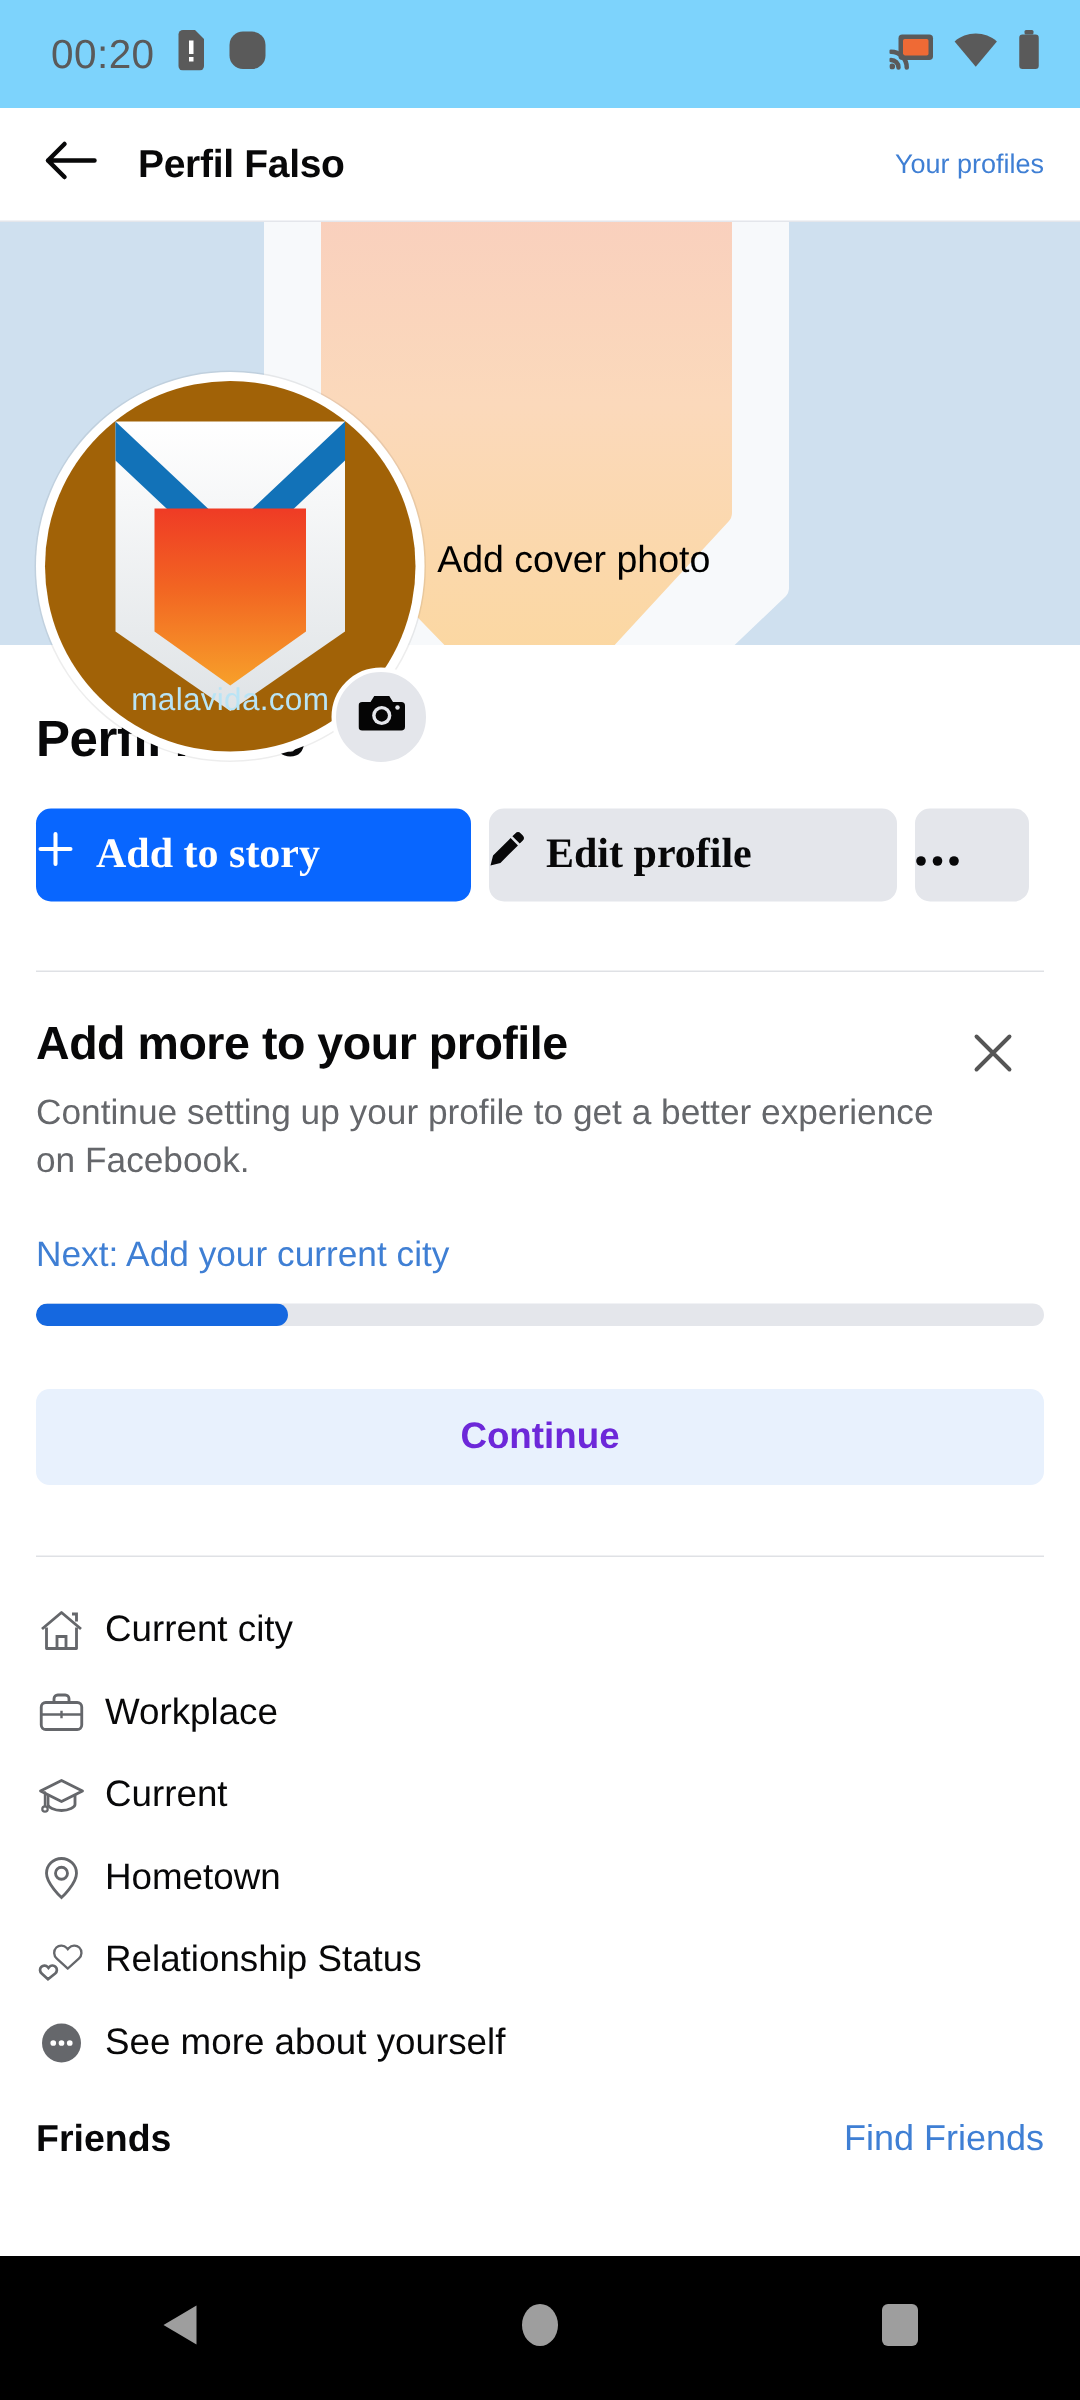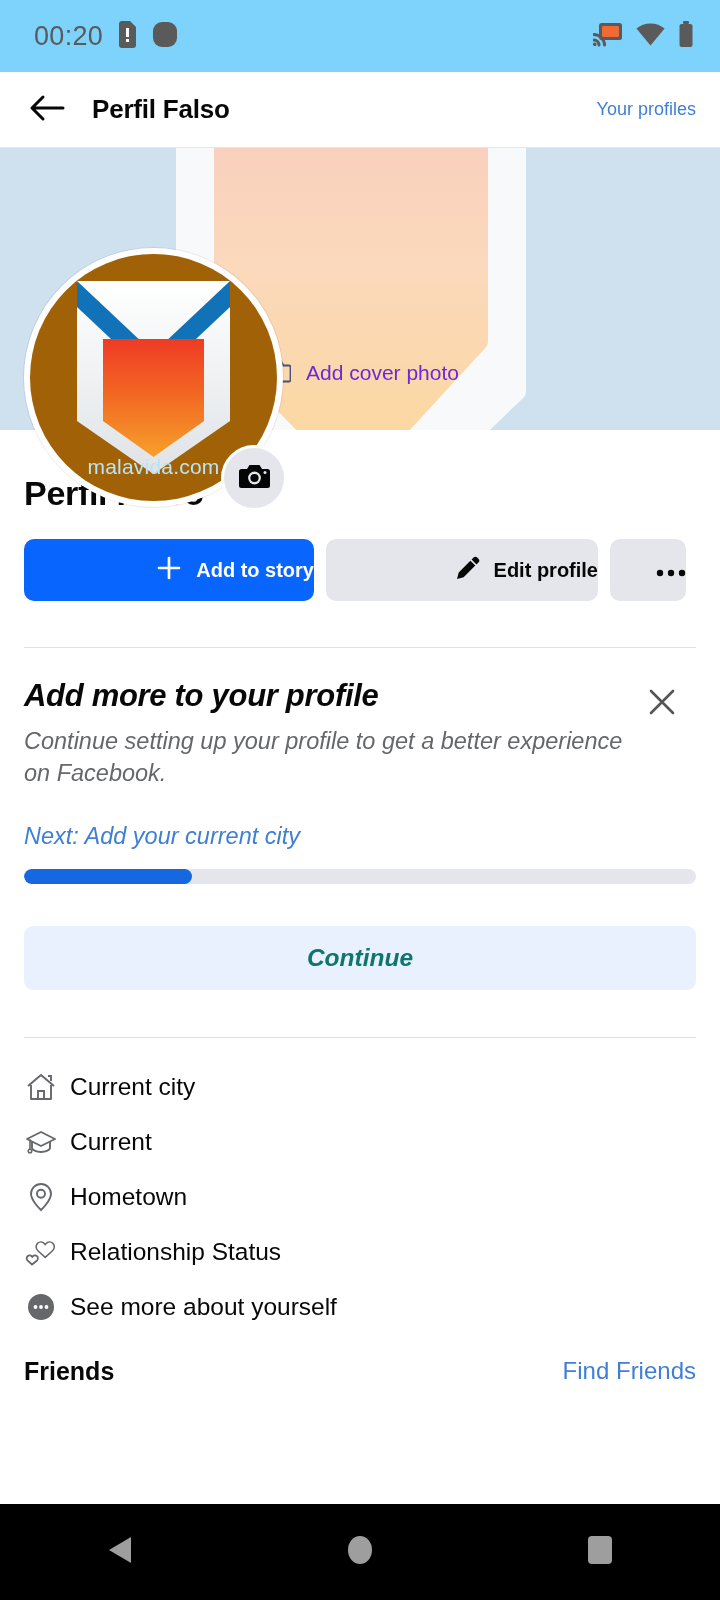--- a/index.html
+++ b/index.html
@@ -41,21 +41,21 @@
   }
   .cover-mark{
     position:absolute; left:176px; top:-64px;
     width:350px; height:420px;
   }
   .cover-cta{
     position:absolute; left:0; right:0; top:210px;
     display:flex; align-items:center; justify-content:center; gap:15px;
     cursor:pointer;
   }
-  .cover-cta-text{ font-size:21px; color:#6d28d9; }
+  .cover-cta-text{ font-size:25px; color:#000000; }
 
   
   .avatar-wrap{
     position:absolute; left:24px; top:248px;
     width:259px; height:259px; z-index:5;
   }
   .avatar-ring{
     width:259px; height:259px; border-radius:50%;
     background:#fff; padding:6px;
     box-shadow:0 0 0 1px rgba(0,0,0,.07);
@@ -80,47 +80,47 @@
   
   .profile-name{
     margin:44px 0 0 24px; font-size:34px; font-weight:700; color:#080809;
     letter-spacing:-.3px;
   }
   .actions{
     display:flex; gap:12px; padding:26px 24px 0 24px;
   }
   .btn{
     height:62px; border-radius:10px;
-    display:flex; align-items:center; justify-content:flex-end; gap:14px;
-    font-size:20px; font-weight:700; cursor:pointer; border:none;
-    font-family:Liberation Sans, sans-serif;
+    display:flex; align-items:center; justify-content:flex-start; gap:14px;
+    font-size:28px; font-weight:700; cursor:pointer; border:none;
+    font-family:Liberation Serif, serif;
   }
   .btn-primary{ flex:0 0 290px; background:#0866ff; color:#fff; }
   .btn-secondary{ flex:0 0 272px; background:#e4e6eb; color:#080809; }
   .btn-icon-only{ flex:0 0 76px; background:#e4e6eb; color:#080809; }
 
   .divider{ height:1px; background:#dfe1e5; margin:46px 24px 0 24px; }
 
   
-  .addmore{ padding:30px 24px 17px 24px; position:relative;font-style:italic;}
+  .addmore{ padding:30px 24px 17px 24px; position:relative;}
   .addmore-title{ font-size:31px; font-weight:700; color:#080809; letter-spacing:-.3px;}
   .addmore-close{
     position:absolute; right:38px; top:36px;
     width:40px; height:40px; display:flex; align-items:center; justify-content:center;
     cursor:pointer;
   }
   .addmore-sub{ margin-top:12px; font-size:23.5px; line-height:1.36; color:#65676b; max-width:612px;}
   .addmore-next{ margin-top:33px; font-size:23.5px; color:#3f7fd4; cursor:pointer;}
   .progress{
     margin-top:19px; height:15px; border-radius:8px; background:#e4e6eb; overflow:hidden;
   }
   .progress-fill{ height:100%; border-radius:8px; background:#1568e0; }
   .continue-btn{
     margin-top:42px; height:64px; border-radius:9px;
-    background:#e8f1fd; color:#0f766e;
+    background:#e8f1fd; color:#6d28d9;
     display:flex; align-items:center; justify-content:center;
     font-size:24.5px; font-weight:700; cursor:pointer;
   }
   .divider2{ height:1px; background:#dfe1e5; margin:30px 24px 0 24px; }
 
   
   .infolist{ padding:22px 24px 0 24px; }
   .info-row{
     display:flex; align-items:center; gap:12px;
     height:55px; cursor:pointer;
@@ -317,20 +317,31 @@
           <path d="M6 14v14h20V14" fill="none" stroke="#65676b" stroke-width="1.9" stroke-linejoin="round"></path>
           <path d="M13 28v-8h6v8" fill="none" stroke="#65676b" stroke-width="1.9"></path>
           <path d="M23 5h3v5" fill="none" stroke="#65676b" stroke-width="1.9"></path>
         </svg>
       </span>
       <span class="info-label">Current city</span>
     </div>
     <div class="info-row">
       <span class="info-ic">
         <svg width="32" height="32" viewBox="0 0 32 32">
+          <rect x="2.5" y="9" width="27" height="18" rx="3" fill="none" stroke="#65676b" stroke-width="1.9"></rect>
+          <path d="M11 9V6.5A2.5 2.5 0 0 1 13.5 4h5A2.5 2.5 0 0 1 21 6.5V9" fill="none" stroke="#65676b" stroke-width="1.9"></path>
+          <path d="M2.5 17h27" stroke="#65676b" stroke-width="1.6"></path>
+          <path d="M16 14.5v5" stroke="#65676b" stroke-width="1.6"></path>
+        </svg>
+      </span>
+      <span class="info-label">Workplace</span>
+    </div>
+    <div class="info-row">
+      <span class="info-ic">
+        <svg width="32" height="32" viewBox="0 0 32 32">
           <path d="M16 6 30 13l-14 7L2 13z" fill="none" stroke="#65676b" stroke-width="1.9" stroke-linejoin="round"></path>
           <path d="M7 15.5V22c0 1.8 4 4 9 4s9-2.2 9-4v-6.5" fill="none" stroke="#65676b" stroke-width="1.9"></path>
           <path d="M5 14v9" stroke="#65676b" stroke-width="1.6" stroke-linecap="round"></path>
           <circle cx="5" cy="25" r="1.8" fill="none" stroke="#65676b" stroke-width="1.5"></circle>
         </svg>
       </span>
       <span class="info-label">Current</span>
     </div>
     <div class="info-row">
       <span class="info-ic">

